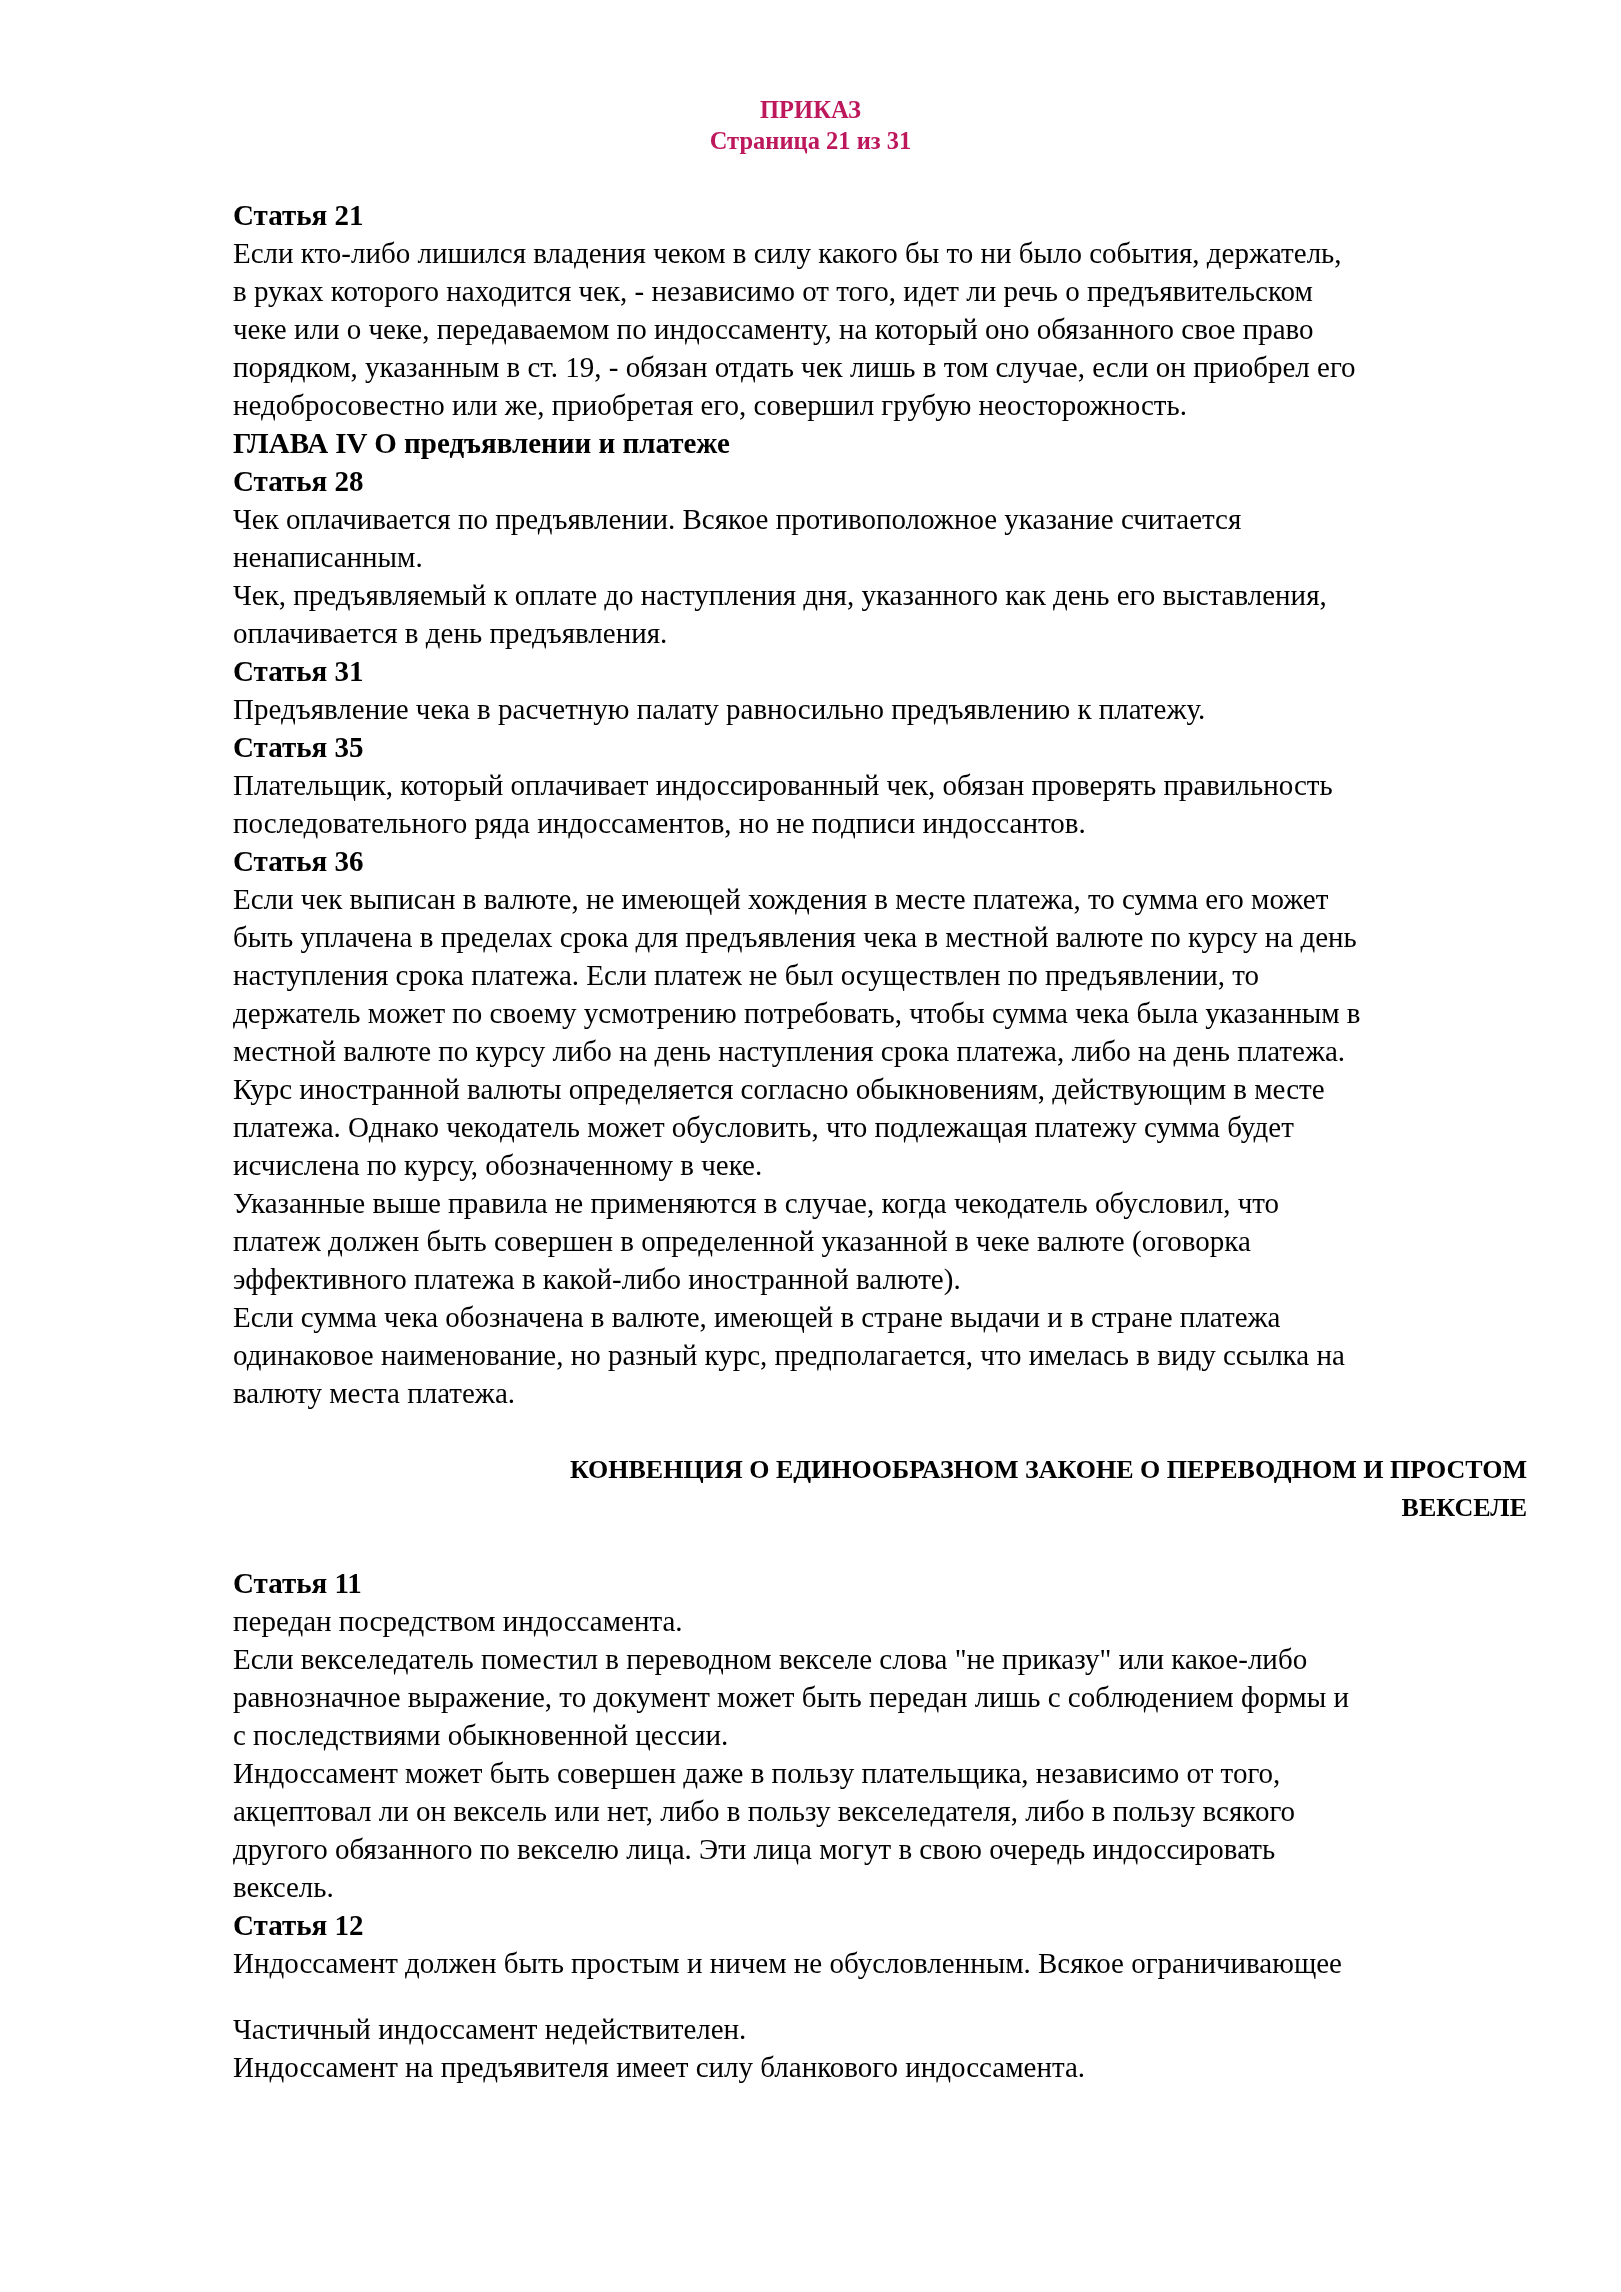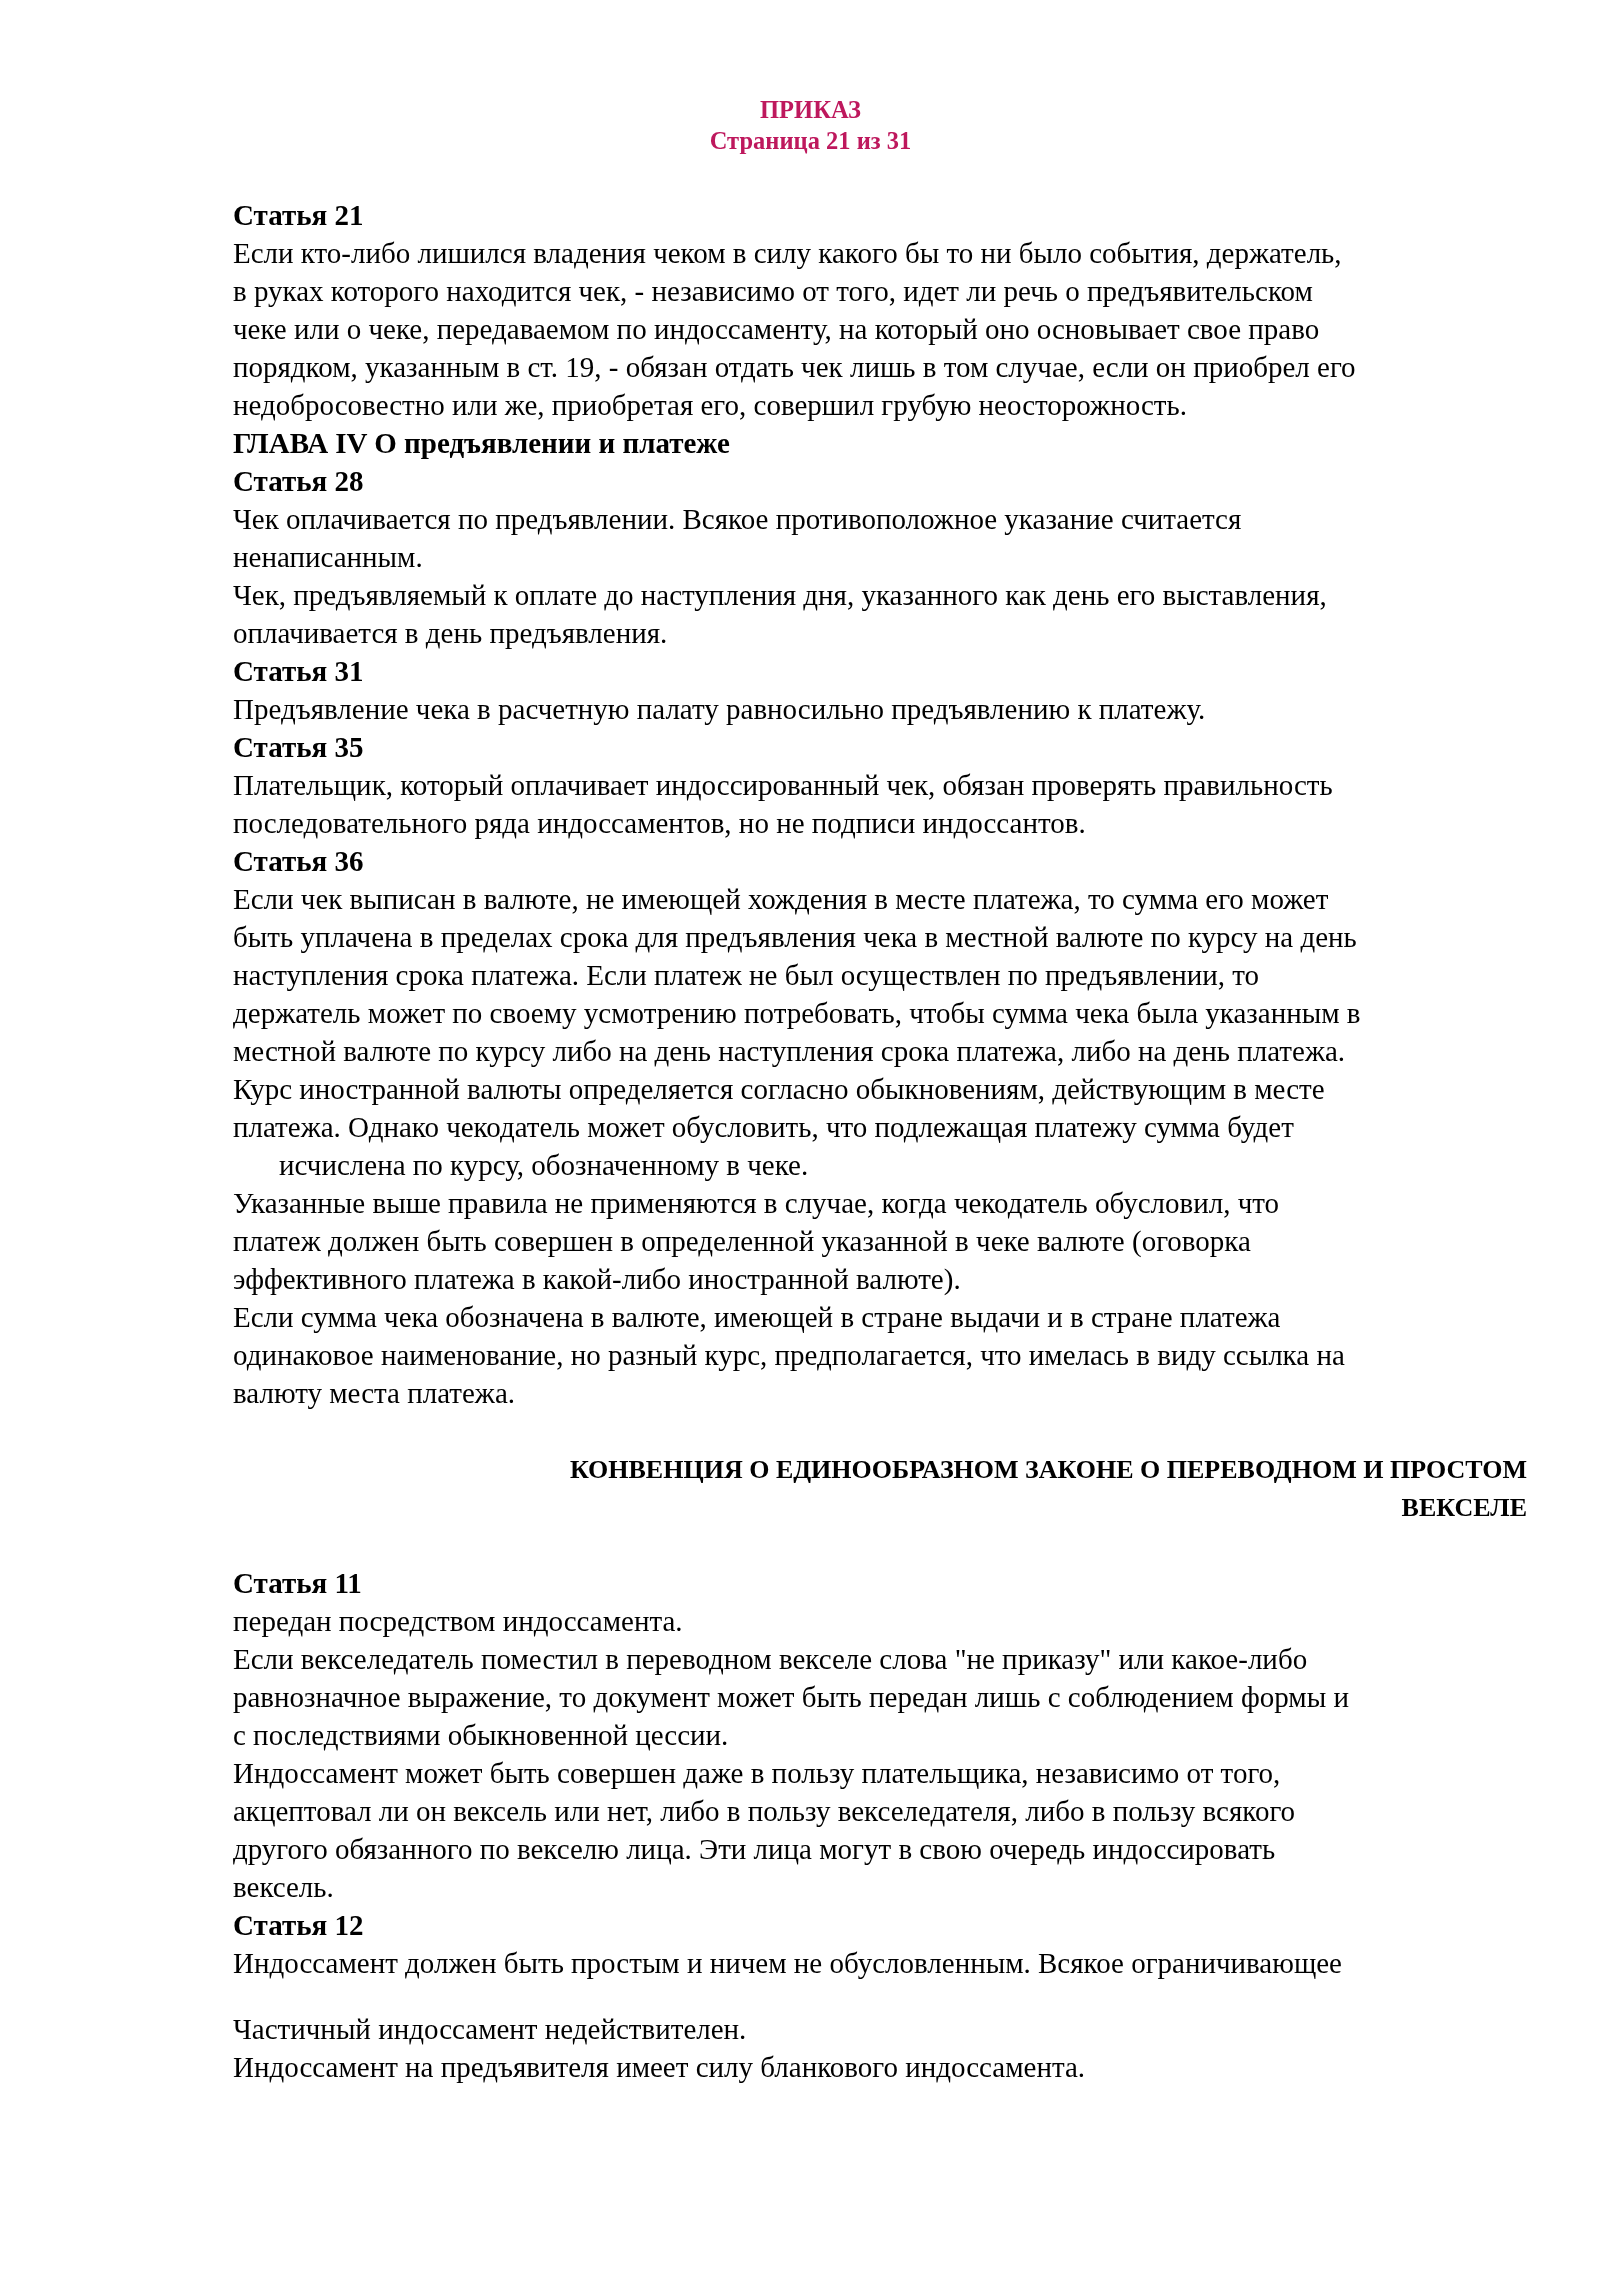--- a/index.html
+++ b/index.html
@@ -20,21 +20,21 @@
   <div>ПРИКАЗ</div>
   <div>Страница 21 из 31</div>
 </div>
 
 <div class="content">
   <div id="top-sections">
       <div class="h">Статья 21</div>
       <div class="p">
         <div style="white-space: nowrap;">Если кто-либо лишился владения чеком в силу какого бы то ни было события, держатель,</div>
         <div style="white-space: nowrap;">в руках которого находится чек, - независимо от того, идет ли речь о предъявительском</div>
-        <div style="white-space: nowrap;">чеке или о чеке, передаваемом по индоссаменту, на который оно основывает свое право</div>
+        <div style="white-space: nowrap;">чеке или о чеке, передаваемом по индоссаменту, на который оно обязанного свое право</div>
         <div style="white-space: nowrap;">порядком, указанным в ст. 19, - обязан отдать чек лишь в том случае, если он приобрел его</div>
         <div style="white-space: nowrap;">недобросовестно или же, приобретая его, совершил грубую неосторожность.</div>
       </div>
       <div class="h">ГЛАВА IV О предъявлении и платеже</div>
       <div class="h">Статья 28</div>
       <div class="p">
         <div style="white-space: nowrap;">Чек оплачивается по предъявлении. Всякое противоположное указание считается</div>
         <div style="white-space: nowrap;">ненаписанным.</div>
       </div>
       <div class="p">
@@ -52,21 +52,21 @@
       </div>
       <div class="h">Статья 36</div>
       <div class="p">
         <div style="white-space: nowrap;">Если чек выписан в валюте, не имеющей хождения в месте платежа, то сумма его может</div>
         <div style="white-space: nowrap;">быть уплачена в пределах срока для предъявления чека в местной валюте по курсу на день</div>
         <div style="white-space: nowrap;">наступления срока платежа. Если платеж не был осуществлен по предъявлении, то</div>
         <div style="white-space: nowrap;">держатель может по своему усмотрению потребовать, чтобы сумма чека была указанным в</div>
         <div style="white-space: nowrap;">местной валюте по курсу либо на день наступления срока платежа, либо на день платежа.</div>
         <div style="white-space: nowrap;">Курс иностранной валюты определяется согласно обыкновениям, действующим в месте</div>
         <div style="white-space: nowrap;">платежа. Однако чекодатель может обусловить, что подлежащая платежу сумма будет</div>
-        <div style="white-space: nowrap; margin-left: 46px;">исчислена по курсу, обозначенному в чеке.</div>
+        <div style="white-space: nowrap;">исчислена по курсу, обозначенному в чеке.</div>
       </div>
       <div class="p">
         <div style="white-space: nowrap;">Указанные выше правила не применяются в случае, когда чекодатель обусловил, что</div>
         <div style="white-space: nowrap;">платеж должен быть совершен в определенной указанной в чеке валюте (оговорка</div>
         <div style="white-space: nowrap;">эффективного платежа в какой-либо иностранной валюте).</div>
       </div>
       <div class="p">
         <div style="white-space: nowrap;">Если сумма чека обозначена в валюте, имеющей в стране выдачи и в стране платежа</div>
         <div style="white-space: nowrap;">одинаковое наименование, но разный курс, предполагается, что имелась в виду ссылка на</div>
         <div style="white-space: nowrap;">валюту места платежа.</div>

